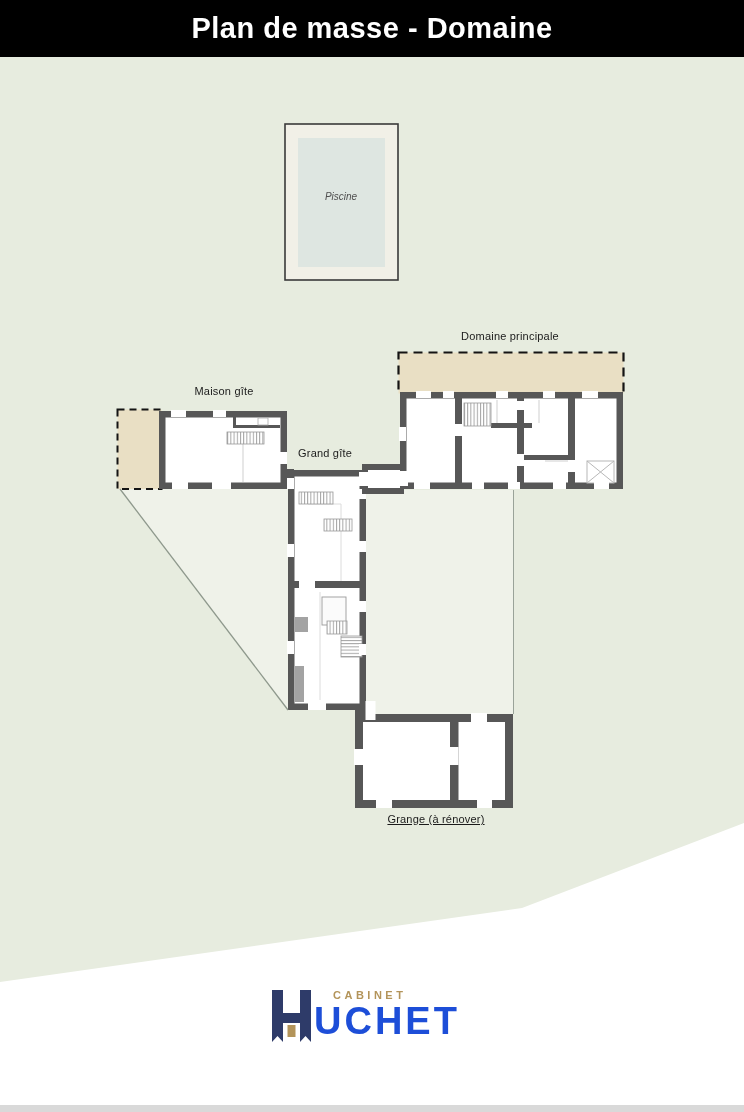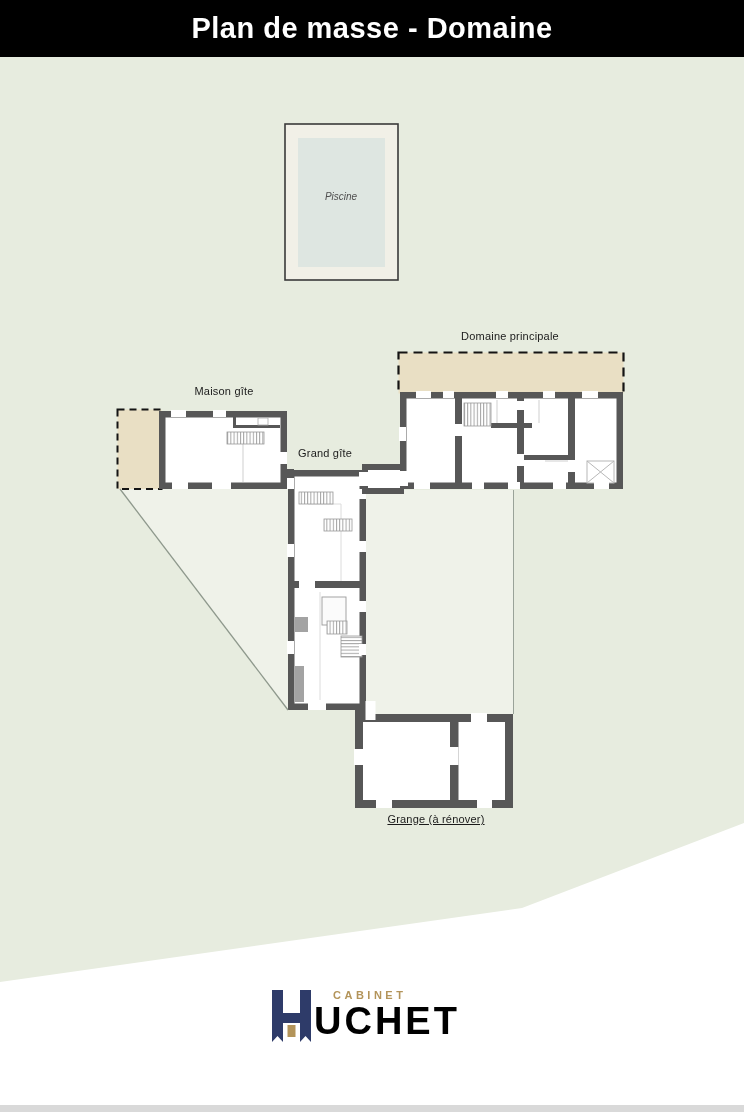--- a/index.html
+++ b/index.html
@@ -15,21 +15,21 @@
             color:#fff;display:flex;align-items:center;justify-content:center;
             font-size:29px;font-weight:600;letter-spacing:.5px;}
   .plan-label{position:absolute;transform:translateX(-50%);white-space:nowrap;
               font-size:11px;color:#1b1b1b;letter-spacing:.2px;}
   .pool-label{position:absolute;transform:translateX(-50%);font-style:italic;
               font-size:10px;color:#4f4f4f;white-space:nowrap;text-align:right;}
   .brand{position:absolute;left:0;top:0;width:744px;height:0;}
   .brand-top{position:absolute;left:317px;top:989px;font-size:11px;font-weight:700;
              letter-spacing:3.5px;color:#b3945a;margin-left:16px;}
   .brand-rest{position:absolute;left:314px;top:1002px;font-size:38px;font-weight:800;
-              letter-spacing:3px;color:#000000;line-height:1;text-align:right;}
+              letter-spacing:3px;color:#1d4ed8;line-height:1;text-align:right;}
   .bottom-strip{position:absolute;left:0;top:1105px;width:744px;height:7px;background:#d9d9d9;}
 </style>
 </head>
 <body>
 
 <div id="stage">
 
   <svg id="plan-svg" width="744" height="1112" viewBox="0 0 744 1112">
     <defs>
       <pattern id="hatchV" width="3.2" height="8" patternUnits="userSpaceOnUse">

